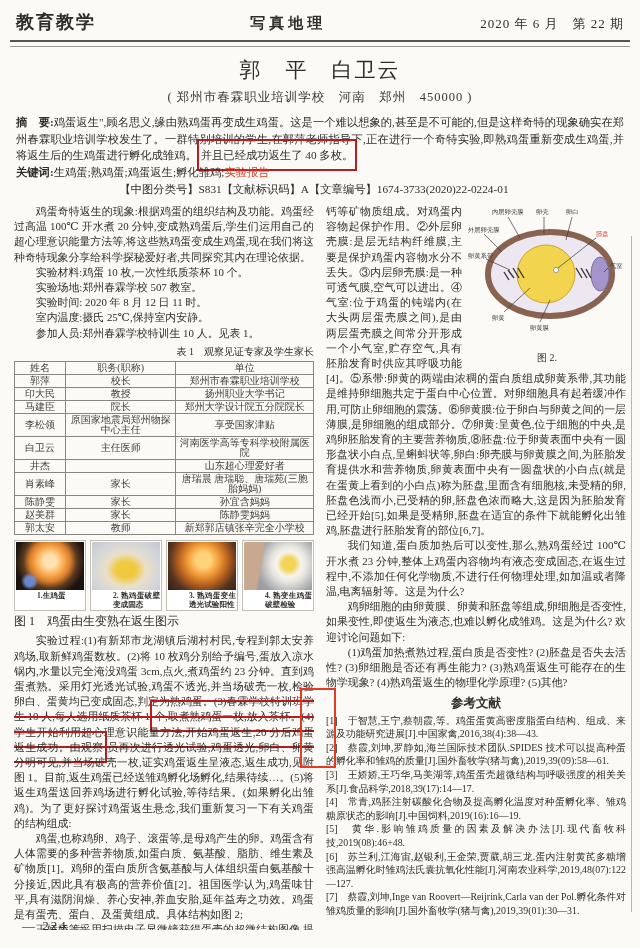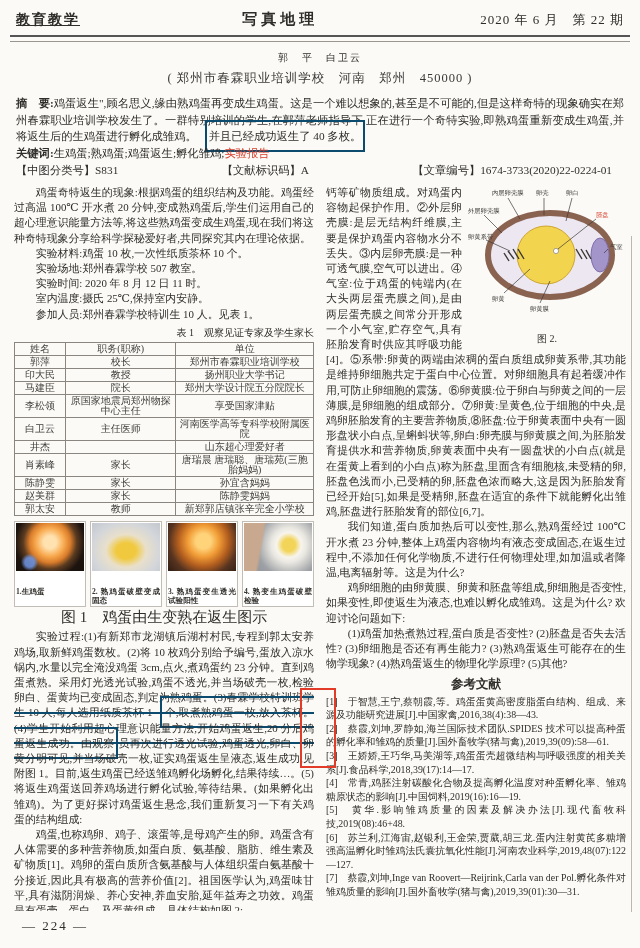--- a/index.html
+++ b/index.html
@@ -1,58 +1,58 @@
 <!DOCTYPE html>
 <html><head>
 <meta charset="utf-8">
 <style>
   html,body{margin:0;padding:0;background:#e8e6e2;}
   .page{position:relative;width:640px;height:948px;margin:0 auto;background:#fbfaf7;
         font-family:"Liberation Serif","DejaVu Serif",serif;color:#2f2d2a;overflow:hidden;}
   
   .header{display:flex;justify-content:space-between;align-items:baseline;padding:10px 16px 3px 16px;}
-  .h-left{font-size:14px;font-weight:bold;letter-spacing:2px;text-decoration:underline;}
+  .h-left{font-size:18px;font-weight:bold;letter-spacing:2px;}
   .h-center{font-size:15px;font-weight:bold;letter-spacing:4px;}
   .h-right{font-size:13px;letter-spacing:1px;}
   .rule{margin:3px 10px 0 10px;height:4px;border-top:2px solid #555;border-bottom:1px solid #9a958e;}
   
   .title{text-align:center;font-size:26px;font-weight:bold;letter-spacing:1px;margin-top:9px;}
-  .authors{text-align:center;font-size:10px;margin-top:9px;letter-spacing:2px;}
+  .authors{text-align:center;font-size:21px;margin-top:9px;letter-spacing:2px;}
   .affil{text-align:center;font-size:12.5px;margin-top:5px;letter-spacing:1px;color:#3a3836;}
   
   .meta{margin:8px 16px 0 16px;font-size:11.3px;line-height:16.5px;text-align:justify;}
   .meta p{margin:0;}
   .b{font-weight:bold;}
-  .red-box{border:2px solid #0c4a6e;padding:8px 2px;margin-left:8px;}
+  .red-box{border:2px solid #b91c1c;padding:8px 2px;}
   .red-text{color:#d8402c;}
-  .class-line{display:flex;justify-content:space-between;margin:2px 28px 0 16px;font-size:11.3px;}
+  .class-line{display:flex;justify-content:center;margin:2px 28px 0 16px;font-size:11.3px;}
   .class-line span{white-space:nowrap;}
   
   .columns{display:flex;gap:12px;margin:7px 14px 0 14px;}
   .col{width:300px;font-size:10.9px;line-height:15.2px;text-align:justify;overflow:hidden;height:726px;}
   .col p{margin:0;text-indent:2em;}
   .col p.tight{text-indent:2em;}
   
   .tbl-cap{text-align:right;font-size:10px;margin:3px 0 2px 0;text-indent:0 !important;}
   table.t1{width:100%;border-collapse:collapse;font-size:10px;line-height:10px;color:#403e3b;}
   table.t1 th,table.t1 td{border:1px solid #8a867f;text-align:center;padding:1px 2px;font-weight:normal;}
   
   .photos{display:flex;gap:4px;margin:5px 0 2px 0;}
   .photo{flex:1;border:1px solid #c2beb6;background:#fff;padding:1px;}
   .photo .img{height:48px;}
-  .photo .cap{font-size:7.6px;line-height:8.6px;font-weight:bold;margin-top:17px;color:#35332f;}
+  .photo .cap{font-size:7.6px;line-height:8.6px;font-weight:bold;margin-top:2px;color:#35332f;padding-left:21px;}
   .img.p1{background:
       radial-gradient(circle at 20% 82%, rgba(110,150,230,.85) 0 7%, rgba(110,150,230,0) 13%),
       radial-gradient(circle at 50% 40%, #ffe2b0 0 14%, #f8a94e 32%, #d97c2b 46%, #5b3b20 60%, #1d1410 78%, #171009 100%);}
   .img.p2{background:radial-gradient(ellipse at 50% 58%, #f1c93e 0 20%, #e9e0cb 42%, #d2d5da 72%, #c3c8ce 100%);}
   .img.p3{background:radial-gradient(circle at 52% 38%, #ffd37a 0 16%, #f19c36 34%, #b55f1f 54%, #573420 74%, #2f1d12 100%);}
   .img.p4{background:
       linear-gradient(100deg, #c8a88e 0 26%, rgba(200,168,142,0) 30%),
       radial-gradient(circle at 66% 46%, #f2d458 0 12%, #f7f4ed 24%, #e9e7e1 34%, #9da0a4 62%, #898c90 100%);}
-  .fig1-cap{text-align:center;font-size:15px;margin:3px 0 4px 0;text-indent:0 !important;}
+  .fig1-cap{font-size:12px;margin:3px 0 4px 0;text-indent:0 !important;}
   
   .fig2{float:right;width:158px;margin:0 0 3px 6px;text-align:center;}
   .fig2 svg{display:block;}
   .fig2-cap{font-size:10px;margin-top:16px;}
   .fig2 text{font-family:"Liberation Sans","DejaVu Sans",sans-serif;font-size:6.3px;fill:#3b3935;}
   .fig2 text.red{fill:#d8402c;}
   
   .ref-title{text-align:center;font-weight:bold;font-size:12.5px;margin:5px 0 3px 0;text-indent:0 !important;}
   .refs p{font-size:9.9px;line-height:13.6px;text-indent:0 !important;margin:0;text-align:justify;}
   

